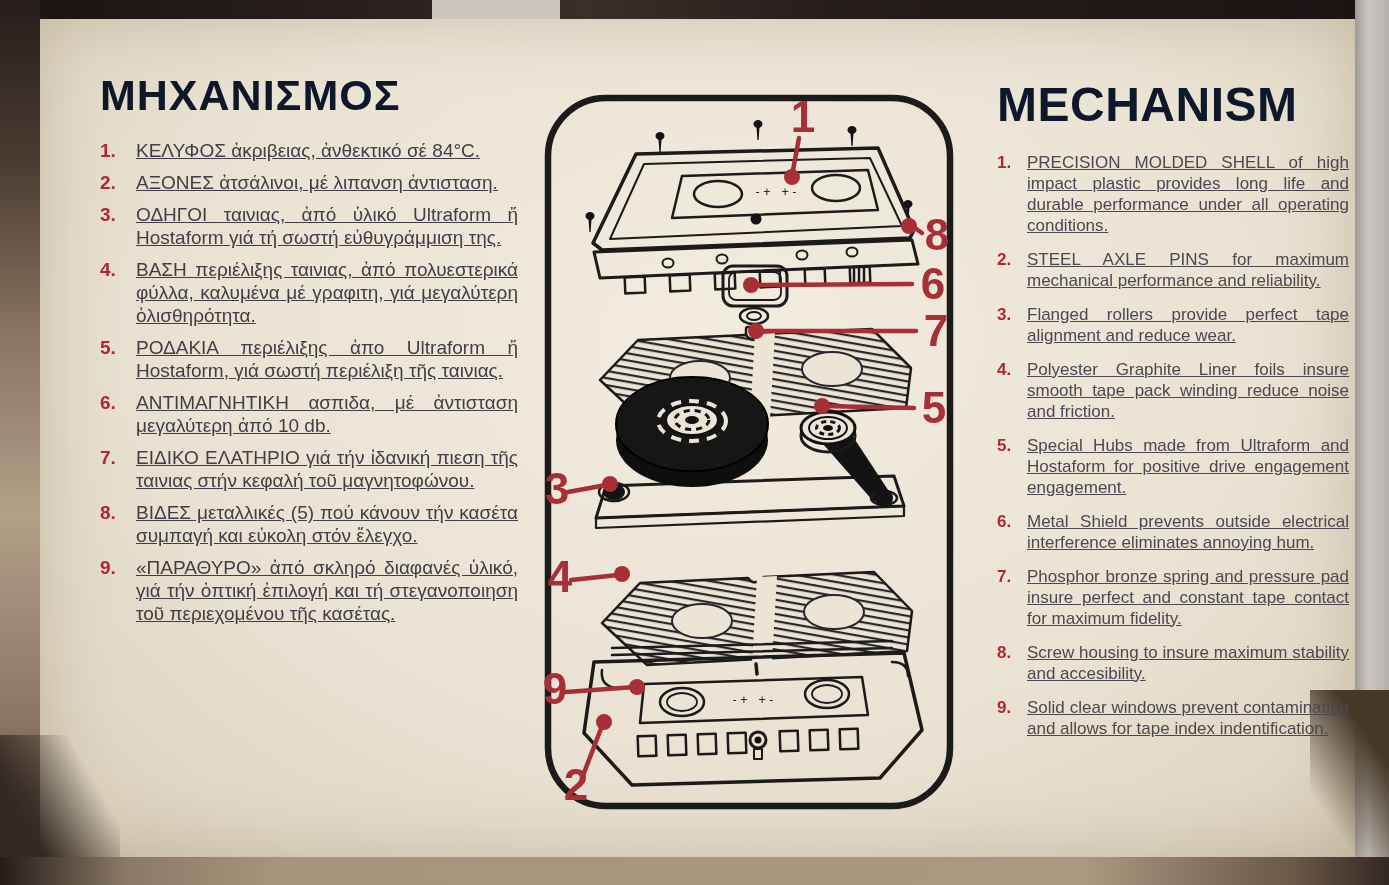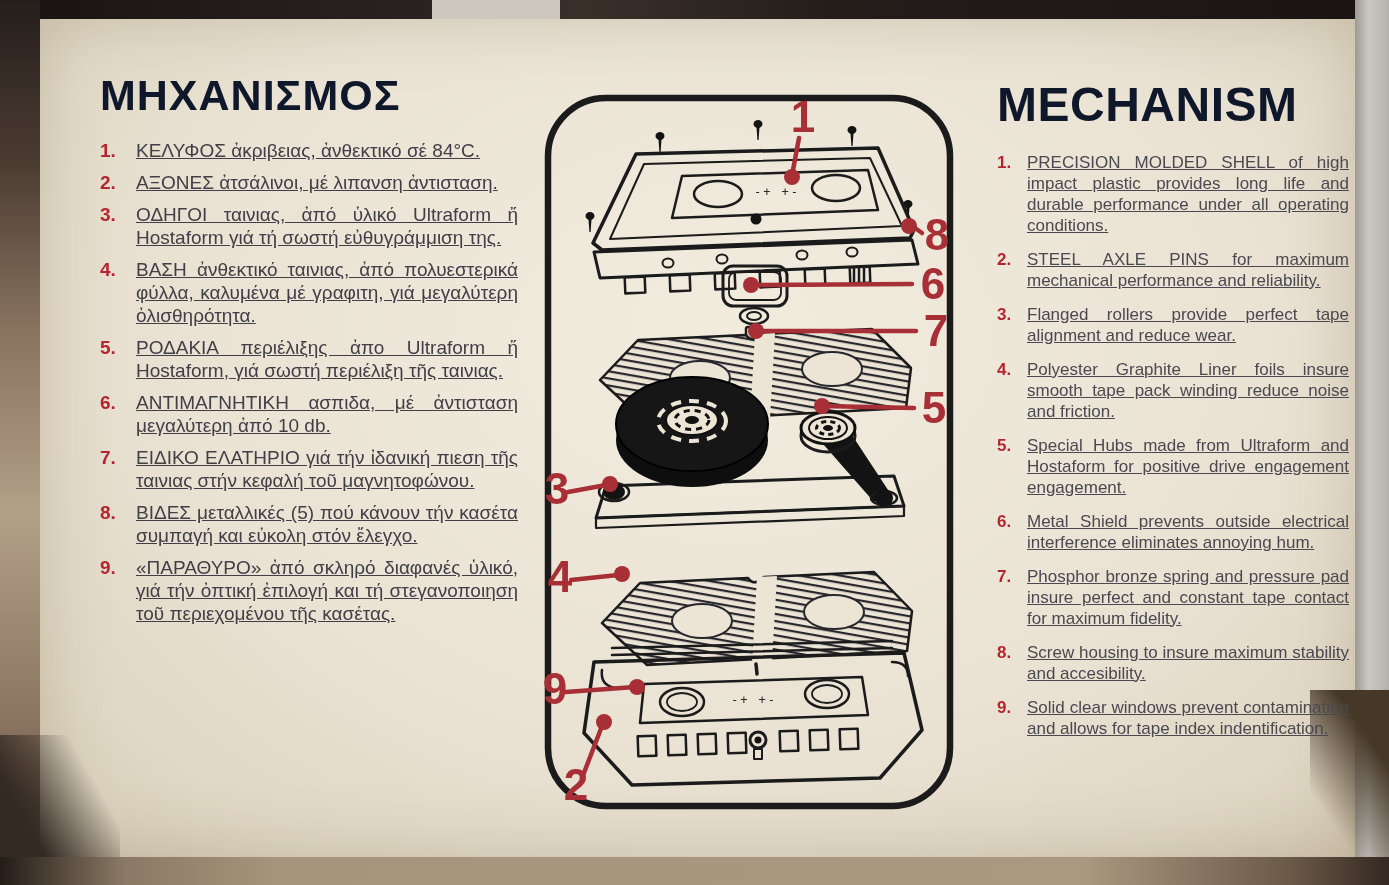--- a/index.html
+++ b/index.html
@@ -73,21 +73,21 @@
       <div class="item">
           <span class="num">2.</span>
           <span class="txt">ΑΞΟΝΕΣ ἀτσάλινοι, μέ λιπανση ἀντισταση.</span>
         </div>
       <div class="item">
           <span class="num">3.</span>
           <span class="txt">ΟΔΗΓΟΙ ταινιας, ἀπό ὑλικό Ultraform ἤ Hostaform γιά τή σωστή εὐθυγράμμιση της.</span>
         </div>
       <div class="item">
           <span class="num">4.</span>
-          <span class="txt">ΒΑΣΗ ἀνθεκτικό ταινιας, ἀπό πολυεστερικά φύλλα, καλυμένα μέ γραφιτη, γιά μεγαλύτερη ὀλισθηρότητα.</span>
+          <span class="txt">ΒΑΣΗ περιέλιξης ταινιας, ἀπό πολυεστερικά φύλλα, καλυμένα μέ γραφιτη, γιά μεγαλύτερη ὀλισθηρότητα.</span>
         </div>
       <div class="item">
           <span class="num">5.</span>
           <span class="txt">ΡΟΔΑΚΙΑ περιέλιξης ἀπο Ultraform ἤ Hostaform, γιά σωστή περιέλιξη τῆς ταινιας.</span>
         </div>
       <div class="item">
           <span class="num">6.</span>
           <span class="txt">ΑΝΤΙΜΑΓΝΗΤΙΚΗ ασπιδα, μέ ἀντισταση μεγαλύτερη ἀπό 10 db.</span>
         </div>
       <div class="item">

